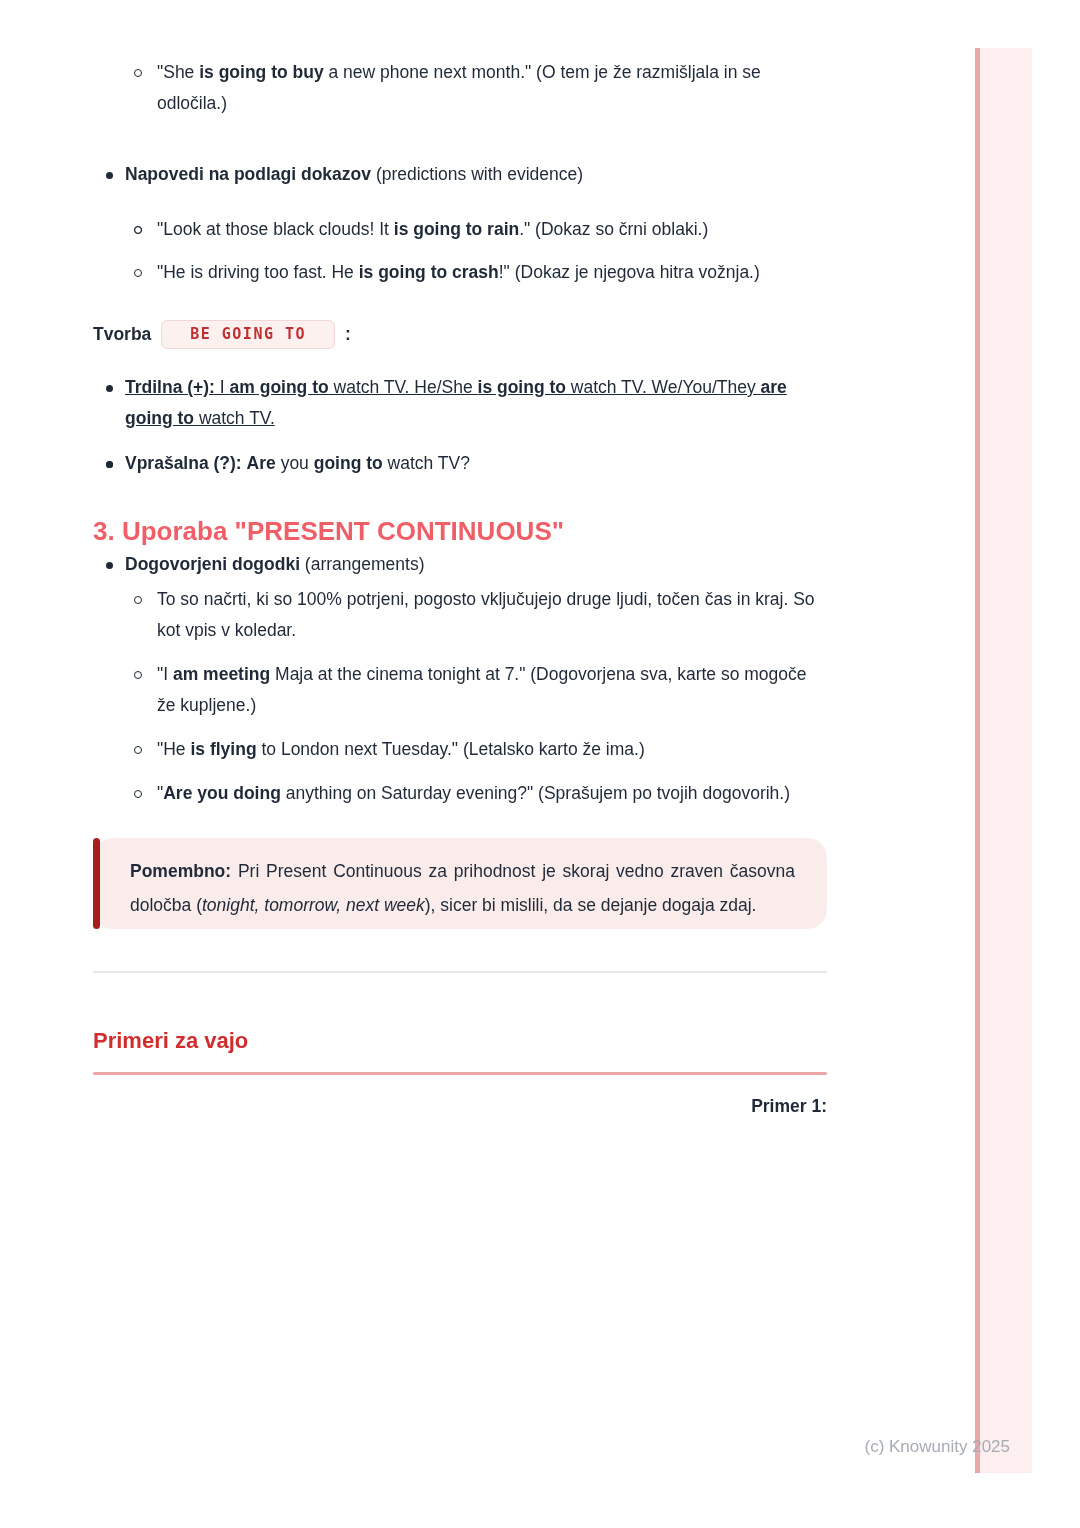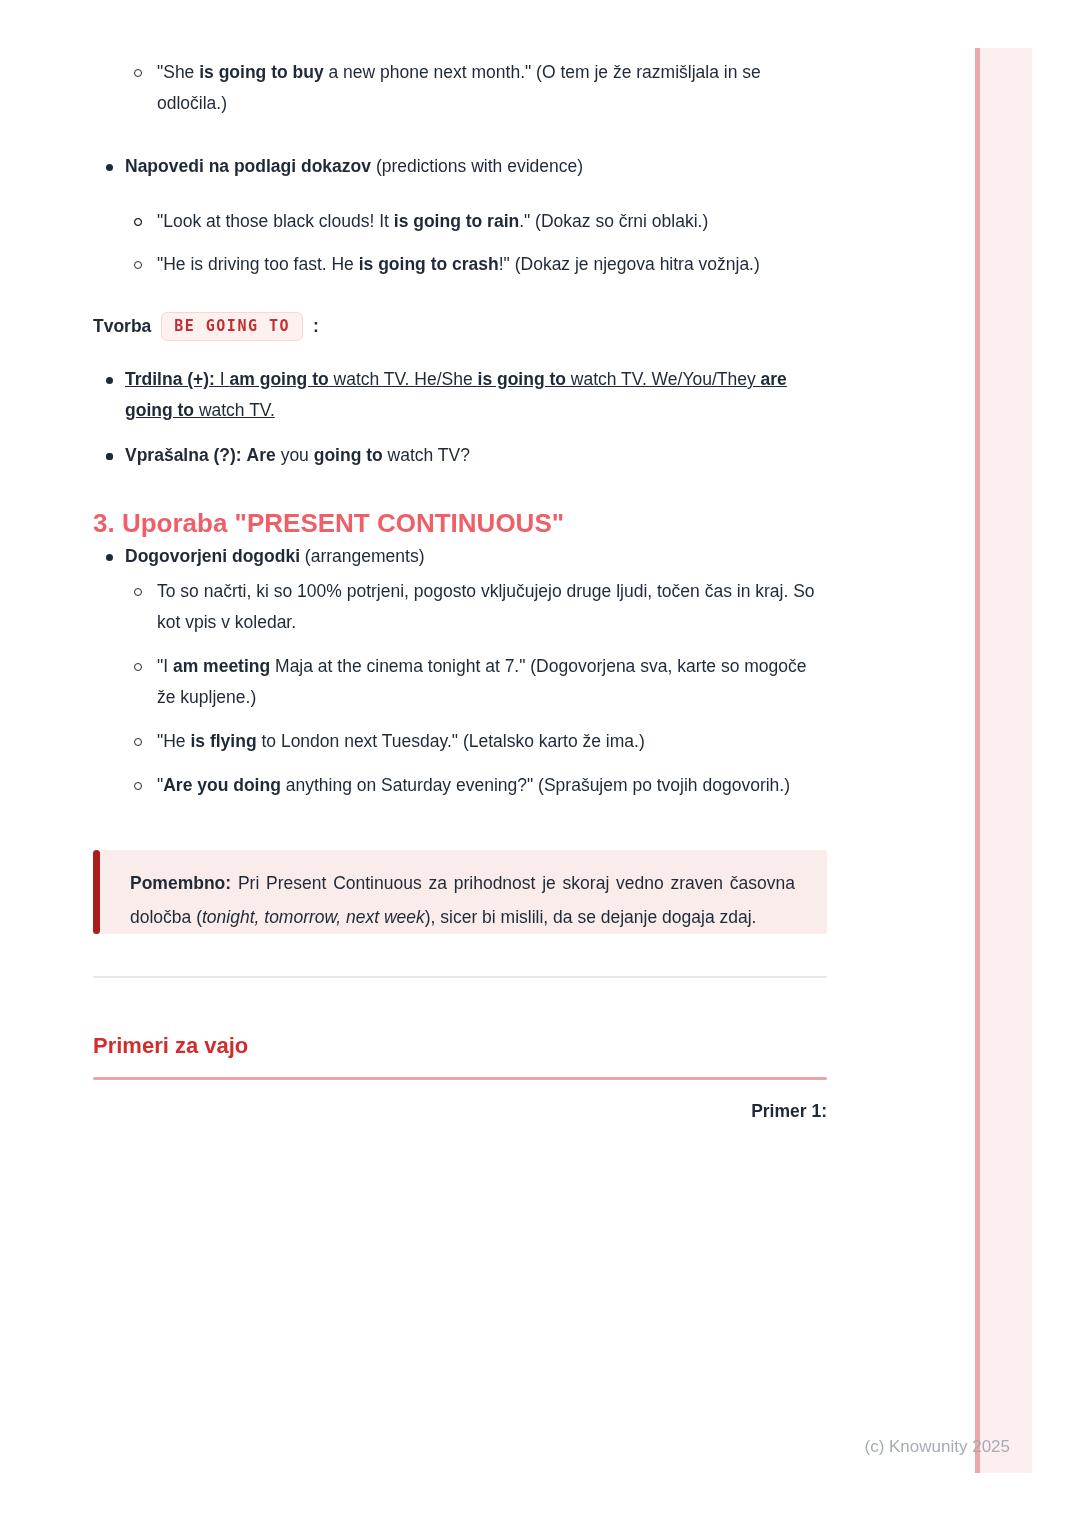--- a/index.html
+++ b/index.html
@@ -29,52 +29,52 @@
     position:absolute;left:975px;top:48px;width:52px;height:1425px;
     background:var(--stripe-fill);
     border-left:5px solid var(--stripe-border);
     z-index:0;
   }
   .content{
     position:absolute;left:93px;top:0;width:734px;padding-top:57px;z-index:1;
   }
   .doc-list{list-style:none;margin:0;padding:0;}
   .doc-list li{position:relative;margin-top:12px;}
-  .doc-list li.lvl1{padding-left:32px;margin-top:32px;}
+  .doc-list li.lvl1{padding-left:32px;margin-top:40px;}
   .doc-list li.lvl2{padding-left:64px;}
   .doc-list li.lvl1 + li.lvl2{margin-top:24px;}
   .doc-list li.tight + li.lvl2{margin-top:4px;}
   .doc-list li:first-child{margin-top:0;}
   .forms-list{margin-top:19px;}
   .forms-list li.lvl1{margin-top:14px;}
   .forms-list li:first-child{margin-top:0;text-decoration:underline;}
   .arrangements-list{}
   .arrangements-list li.lvl2{margin-top:13px;}
   .marker{position:absolute;display:inline-block;}
   .m1{left:13px;top:12.5px;width:7px;height:7px;border-radius:50%;background:var(--body-text);}
   .m2{left:41px;top:12px;width:6px;height:6px;border-radius:50%;border:1.7px solid var(--body-text);background:transparent;}
   .b{font-weight:700;}
   .i{font-style:italic;}
   .chip{
     display:inline-block;
     font-family:"DejaVu Sans Mono","Liberation Mono",monospace;
     font-size:15px;font-weight:700;letter-spacing:1.5px;
     color:var(--code-text);background:var(--code-bg);
     border:1px solid var(--code-border);border-radius:6px;
-    padding:2px 12px 3px;line-height:22px;vertical-align:1px;margin:0 5px;
+    padding:2px 28px 3px;line-height:22px;vertical-align:1px;margin:0 5px;
   }
   .para{margin:0;}
   .para.formation{margin-top:27px;line-height:38px;}
   .para.intro{margin-top:22px;}
   .para.exercise-label{margin-top:16px;text-align:right;}
   h3.doc-h3{margin:34px 0 0;font-size:26px;line-height:36px;font-weight:700;color:var(--heading-coral);}
   .h1-wrap{margin-top:46px;}
   h1.doc-h1{margin:0;font-size:22px;line-height:44px;font-weight:700;color:var(--heading-red);}
   .h1-underline{margin-top:9px;height:3px;background:var(--heading-underline);border-radius:2px;}
-  .callout{position:relative;margin-top:49px;background:var(--callout-bg);border-radius:2px;padding:16px 32px 0 37px;}
+  .callout{position:relative;margin-top:29px;background:var(--callout-bg);border-radius:20px;padding:16px 32px 7px 37px;}
   .callout-accent{position:absolute;left:0;top:0;bottom:0;width:7px;border-radius:6px;background:var(--callout-accent);}
   .callout-text{margin:0;text-align:justify;line-height:34px;}
   .divider{margin-top:42px;height:2px;background:var(--divider);}
   .footer{
     position:absolute;top:1438px;right:70px;z-index:2;
     font-size:17px;line-height:18px;color:var(--footer-text);
   }
 </style>
 </head>
 <body>

